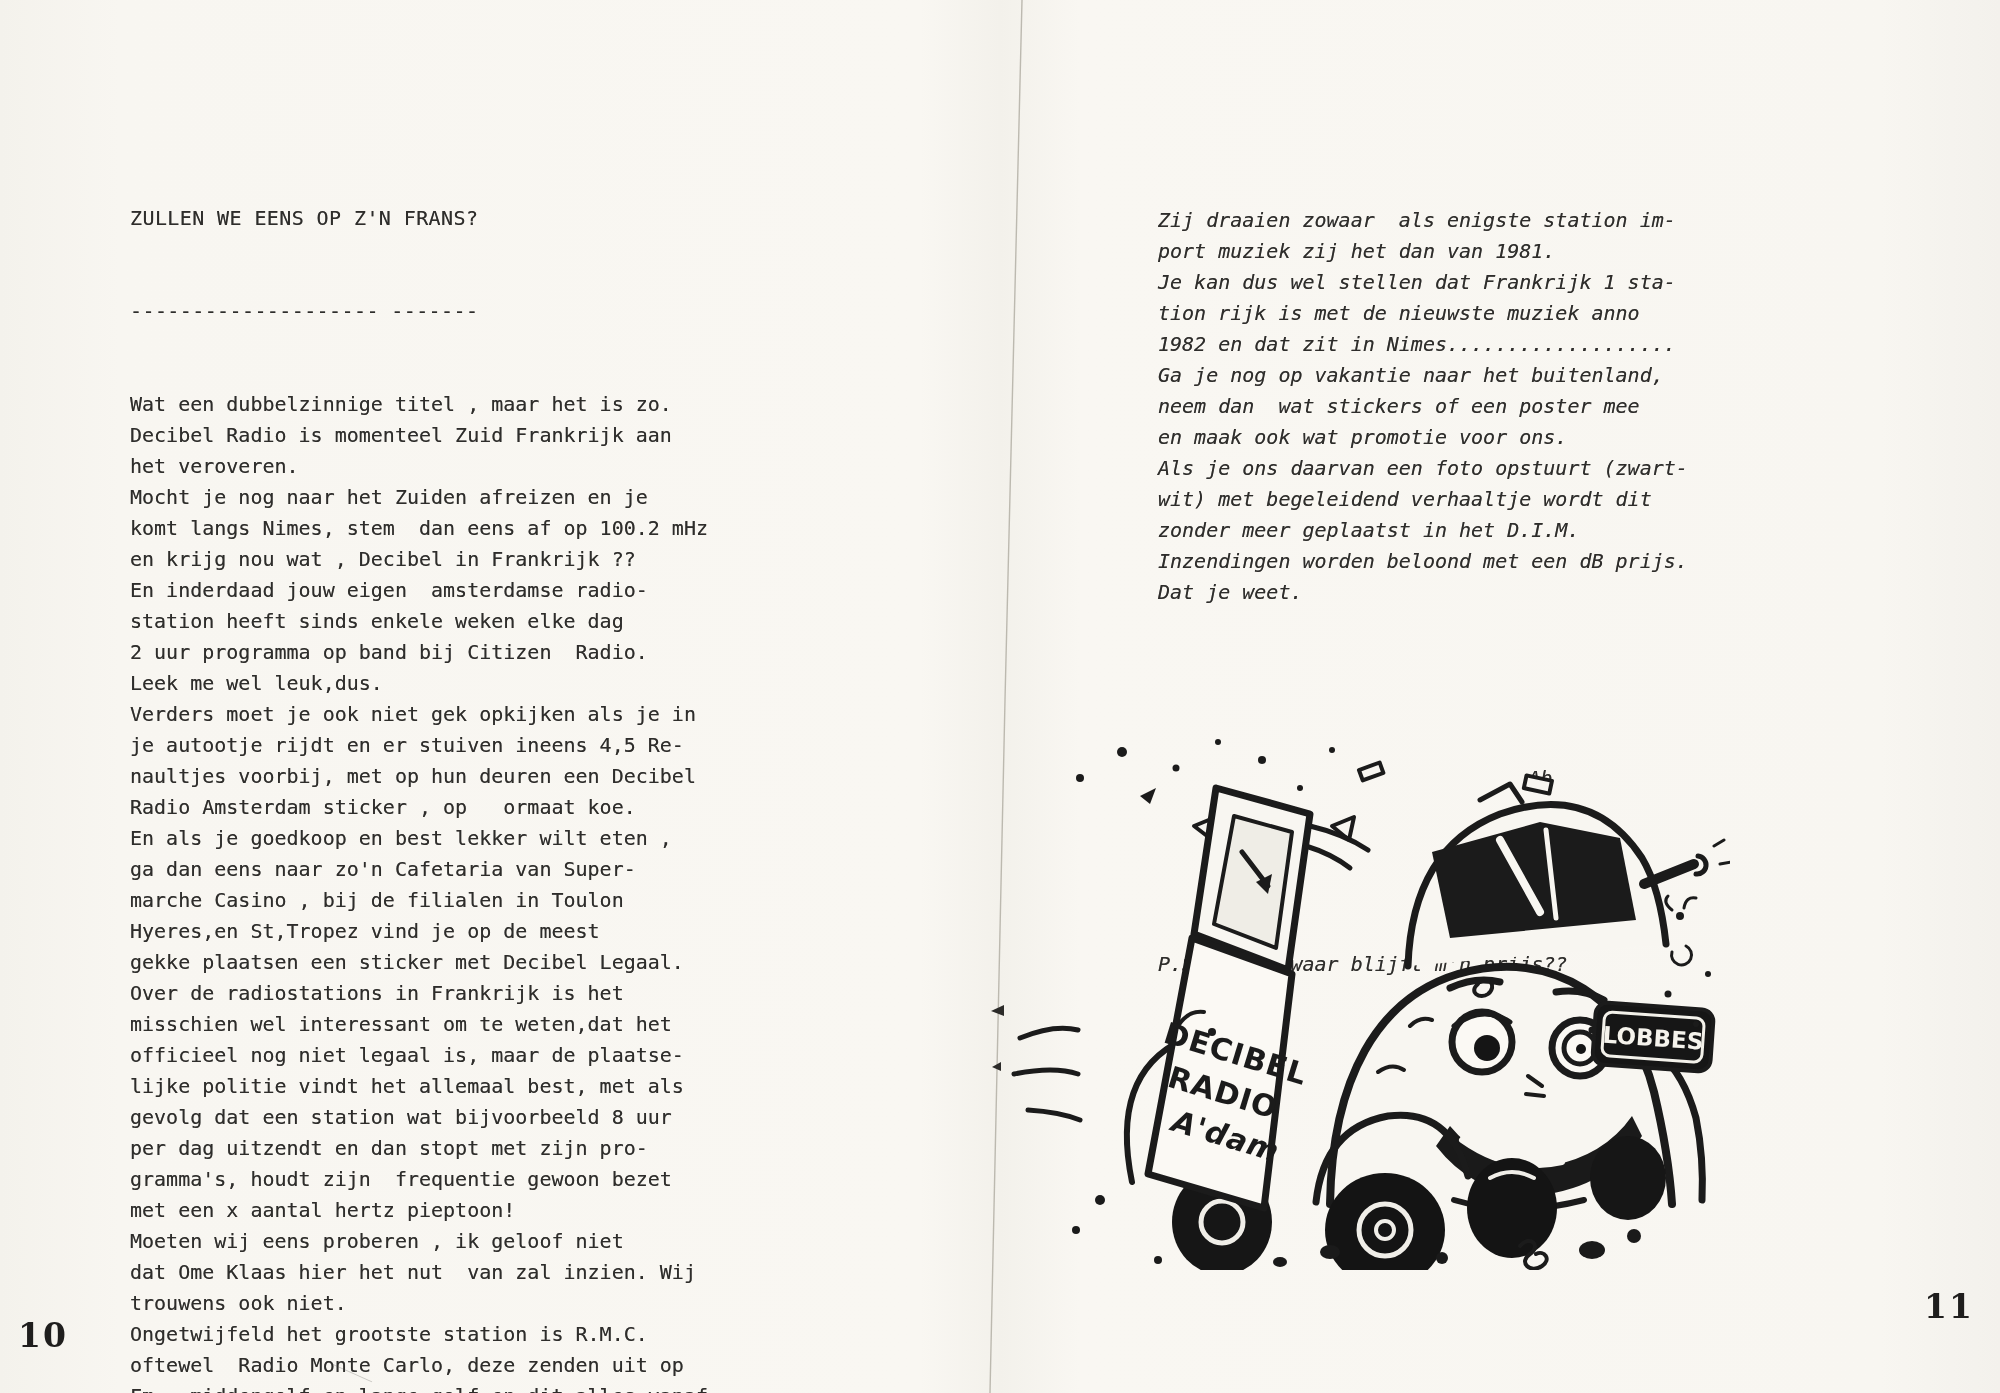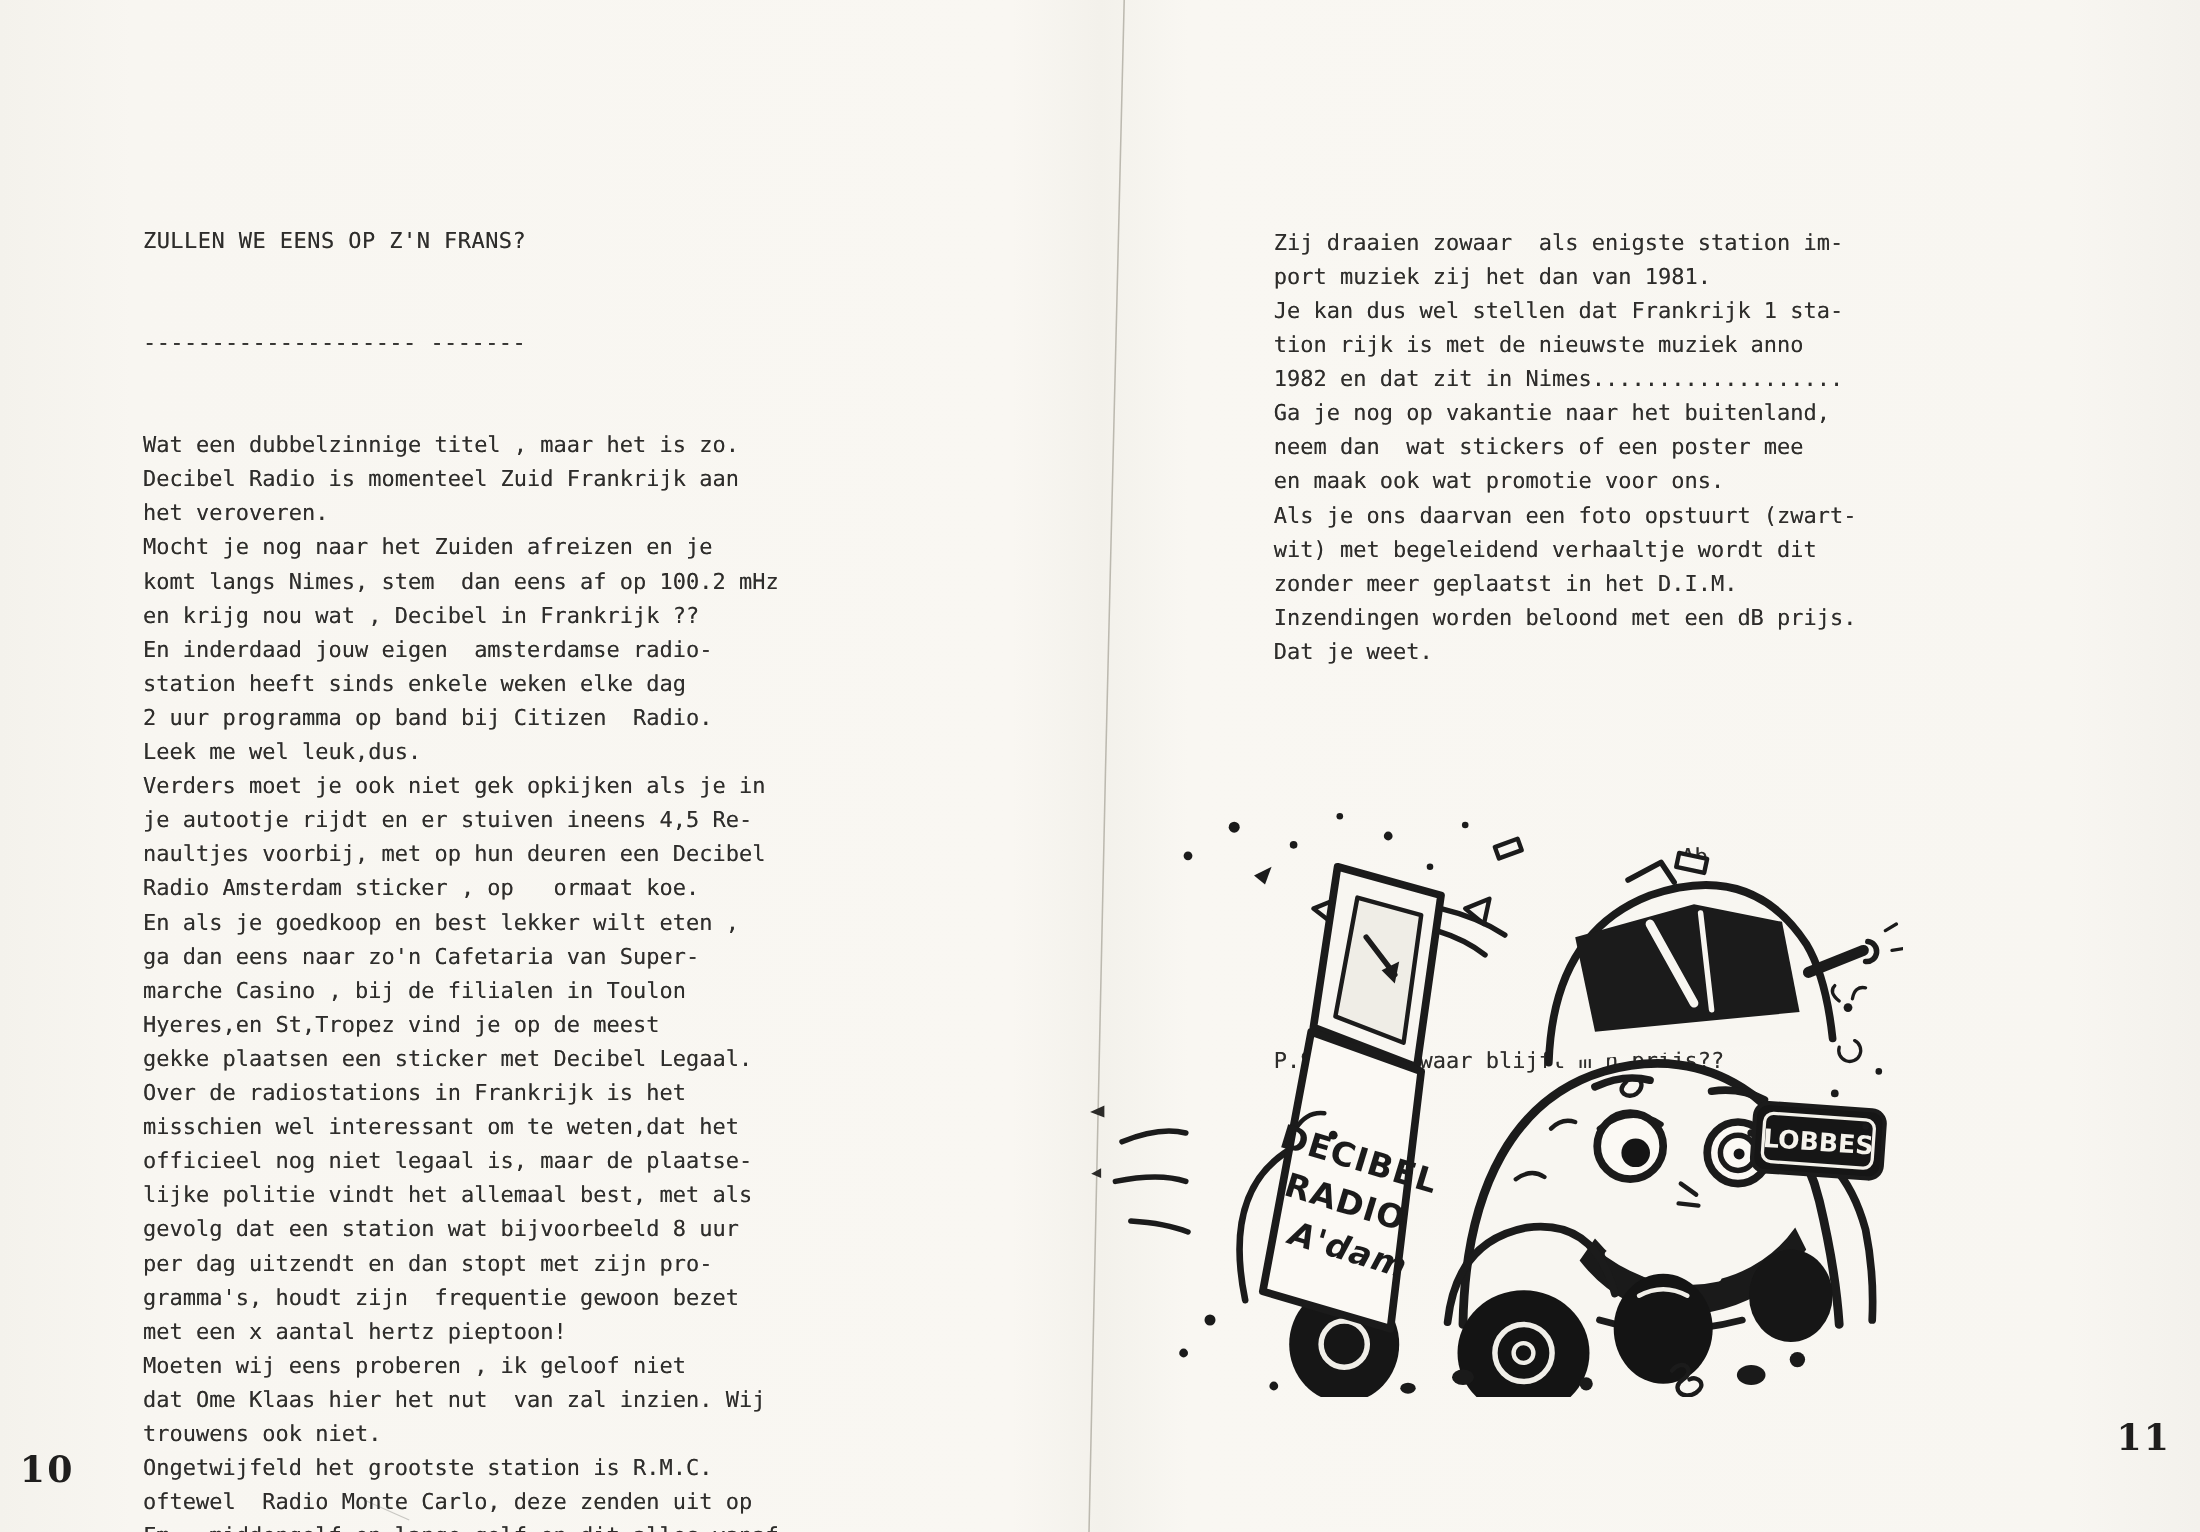--- a/index.html
+++ b/index.html
@@ -17,21 +17,21 @@
   }
   .typeblock {
     position:absolute;
     font-size:20px;
     line-height:31px;
     white-space:pre;
     color:#2e2d2b;
     text-shadow:0 0 0.6px rgba(46,45,43,0.55);
   }
   .left-block  { left:130px; top:141px; }
-  .right-block { left:1158px; top:143px; }
+  .right-block { left:1158px; top:143px;font-style:italic; }
   .title-line     { letter-spacing:0.4px; }
   .underline-line { letter-spacing:0.4px; }
   .blank-line { height:31px; }
   .signature-line { padding-left:235px;text-align:center; }
   .pagenum {
     position:absolute;
     font-family:"DejaVu Serif", serif;
     font-weight:bold;
     font-size:33px;
     letter-spacing:2px;

